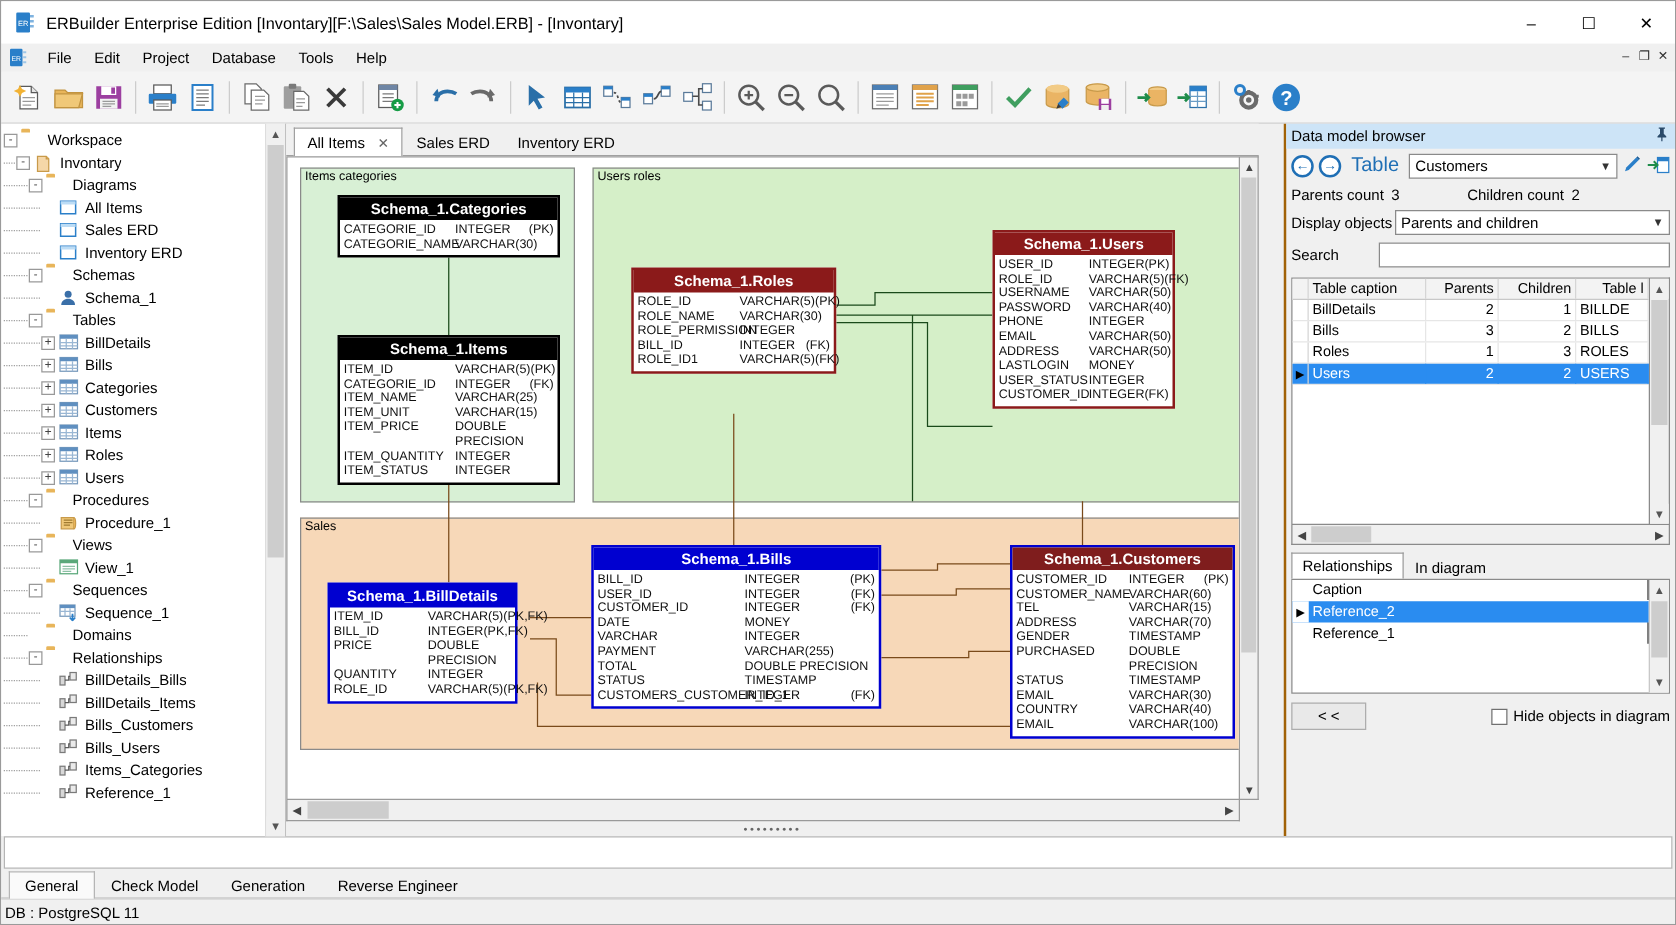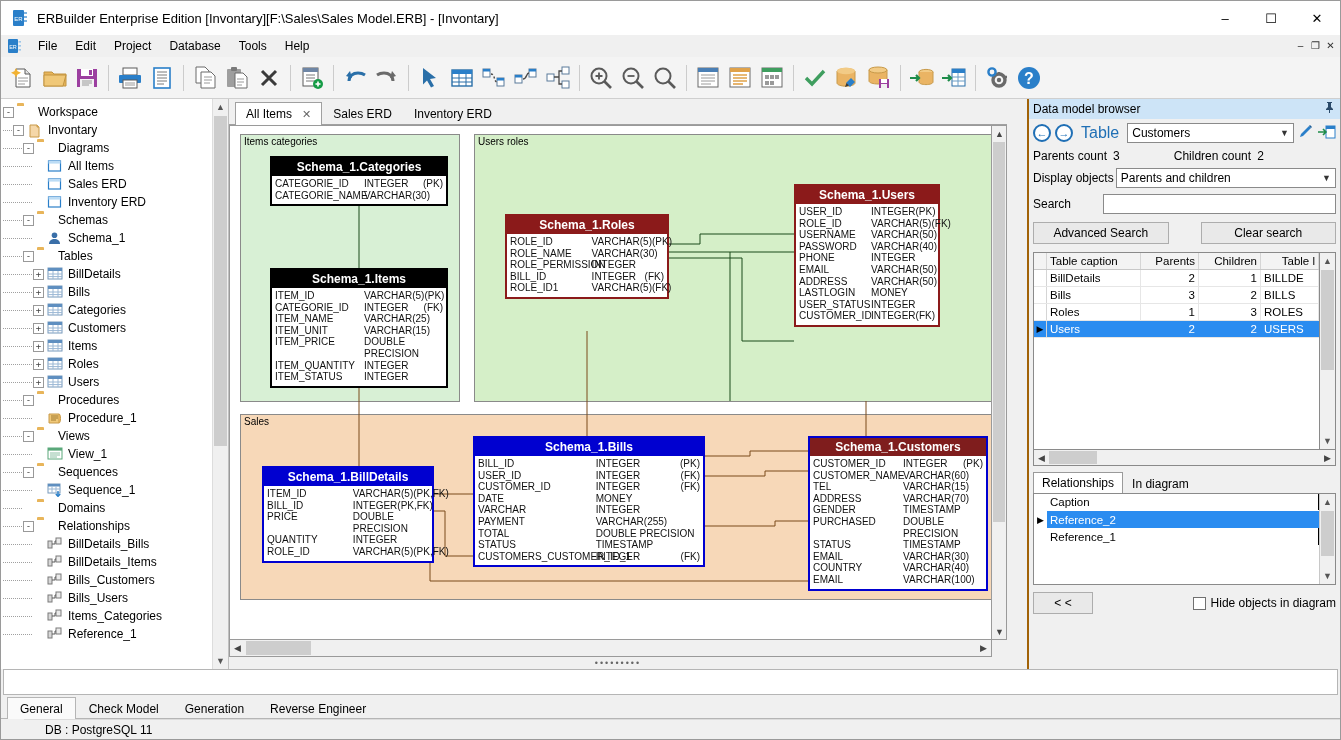--- a/index.html
+++ b/index.html
@@ -109,21 +109,21 @@
   .cbox { width:13px; height:13px; border:1px solid #707070; background:#fff; display:inline-block; vertical-align:-2px; }
   .rtabs { display:flex; align-items:flex-end; height:21px; margin-top:6px; }
   .rtab { height:19px; padding:0 8px; display:flex; align-items:center; font-size:12px; border:1px solid transparent; border-bottom:none; }
   .rtab.active { background:#fff; border-color:#9a9a9a; height:21px; }
 
   .bottombar { flex:0 0 auto; background:#f0f0f0; }
   .msgbox { height:26px; margin:0 2px; border:1px solid #b5b5b5; background:#fff; }
   .btabs { height:24px; display:flex; align-items:flex-end; padding-left:6px; border-bottom:1px solid #b5b5b5; }
   .btab { height:20px; padding:0 12px; display:flex; align-items:center; font-size:12px; border:1px solid transparent; border-bottom:none; }
   .btab.active { background:#fafafa; border-color:#b5b5b5; height:22px; position:relative; top:1px; }
-  .statusbar { height:20px; display:flex; align-items:center; padding-left:21px; font-size:12px; color:#000; background:#f0f0f0; border-top:1px solid #dcdcdc;margin-left:23px; }
+  .statusbar { height:20px; display:flex; align-items:center; padding-left:3px; font-size:12px; color:#000; background:#f0f0f0; border-top:1px solid #dcdcdc; }
 </style>
 </head>
 <body>
 
 <div class="app">
 
   <div class="titlebar">
     <span class="app-icon">
       <svg width="18" height="18" viewBox="0 0 18 18">
           <rect x="2" y="1" width="11" height="16" rx="1" fill="#2a7fc9"></rect>
@@ -885,21 +885,21 @@
                     <span class="c2">INTEGER</span>
                     <span class="c3"></span>
                   </div>
                   <div class="erow">
                     <span class="c1" style="width:53%;">CUSTOMER_ID</span>
                     <span class="c2">INTEGER</span>
                     <span class="c3">(FK)</span>
                   </div>
                 </div>
               </div>
-              <div class="etable" style="left: 32px; top: 340px; width: 172px; border: 2px solid rgb(0, 0, 208);">
+              <div class="etable" style="left: 32px; top: 340px; width: 152px; border: 2px solid rgb(0, 0, 208);">
                 <div class="ehead" style="background:#0000d0;">Schema_1.BillDetails</div>
                 <div class="ebody">
                   <div class="erow">
                     <span class="c1" style="width:53%;">ITEM_ID</span>
                     <span class="c2">VARCHAR(5)</span>
                     <span class="c3">(PK,FK)</span>
                   </div>
                   <div class="erow">
                     <span class="c1" style="width:53%;">BILL_ID</span>
                     <span class="c2">INTEGER</span>
@@ -1093,24 +1093,20 @@
             <span>Parents and children</span>
             <span class="arr">▼</span>
           </div>
         </div>
 
         <div style="display:flex;align-items:center;margin-bottom:8px;">
           <span class="lblk" style="width:70px;">Search</span>
           <div class="inp" style="flex:1;"></div>
         </div>
 
-        <div style="display:flex;gap:32px;margin-bottom:8px;">
-          <div class="btn" style="flex:1;">Advanced Search</div>
-          <div class="btn" style="flex:1;">Clear search</div>
-        </div>
 
         <div style="display:flex;min-height:0;height:198px;">
           <div class="grid" style="flex:1;" id="tables-grid">
               <div class="gridhdr">
                 <div class="marker"></div>
                 <div style="flex:1;">Table caption</div>
                 <div style="width:58px;flex:0 0 58px;justify-content:flex-end;">Parents</div>
                 <div style="width:62px;flex:0 0 62px;justify-content:flex-end;">Children</div>
                 <div style="width:58px;flex:0 0 58px;justify-content:flex-end;">Table l</div>
               </div>

